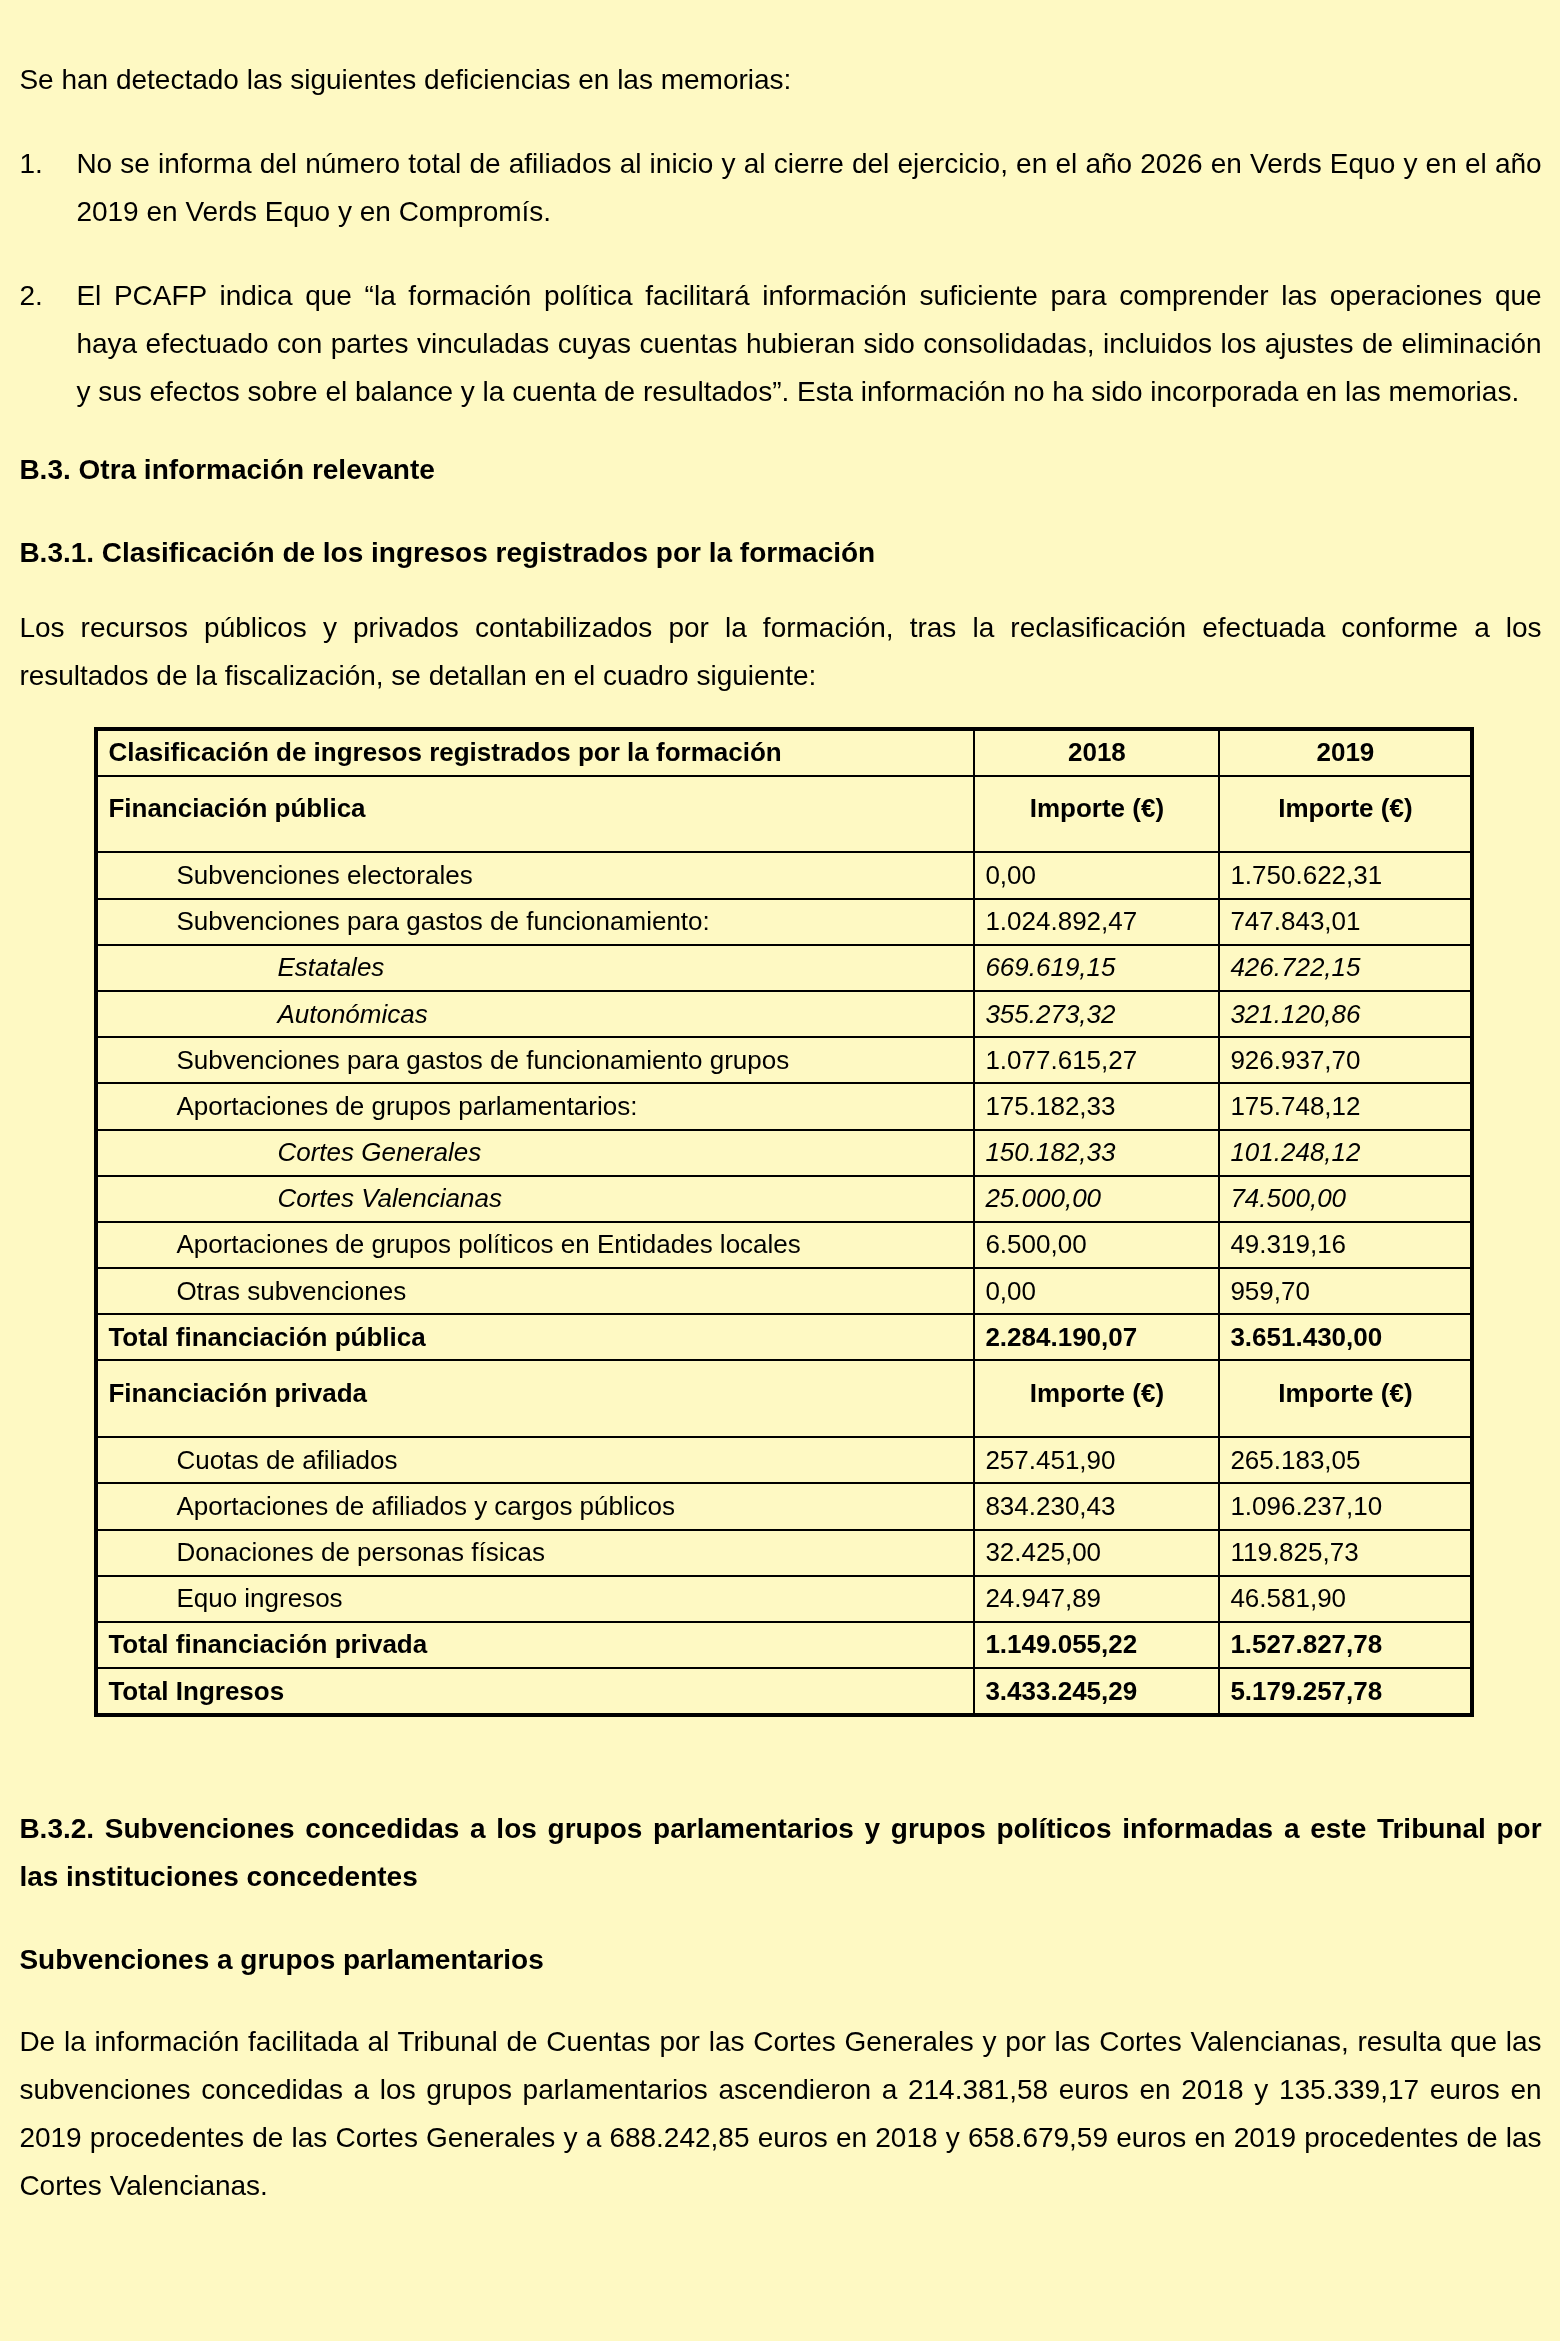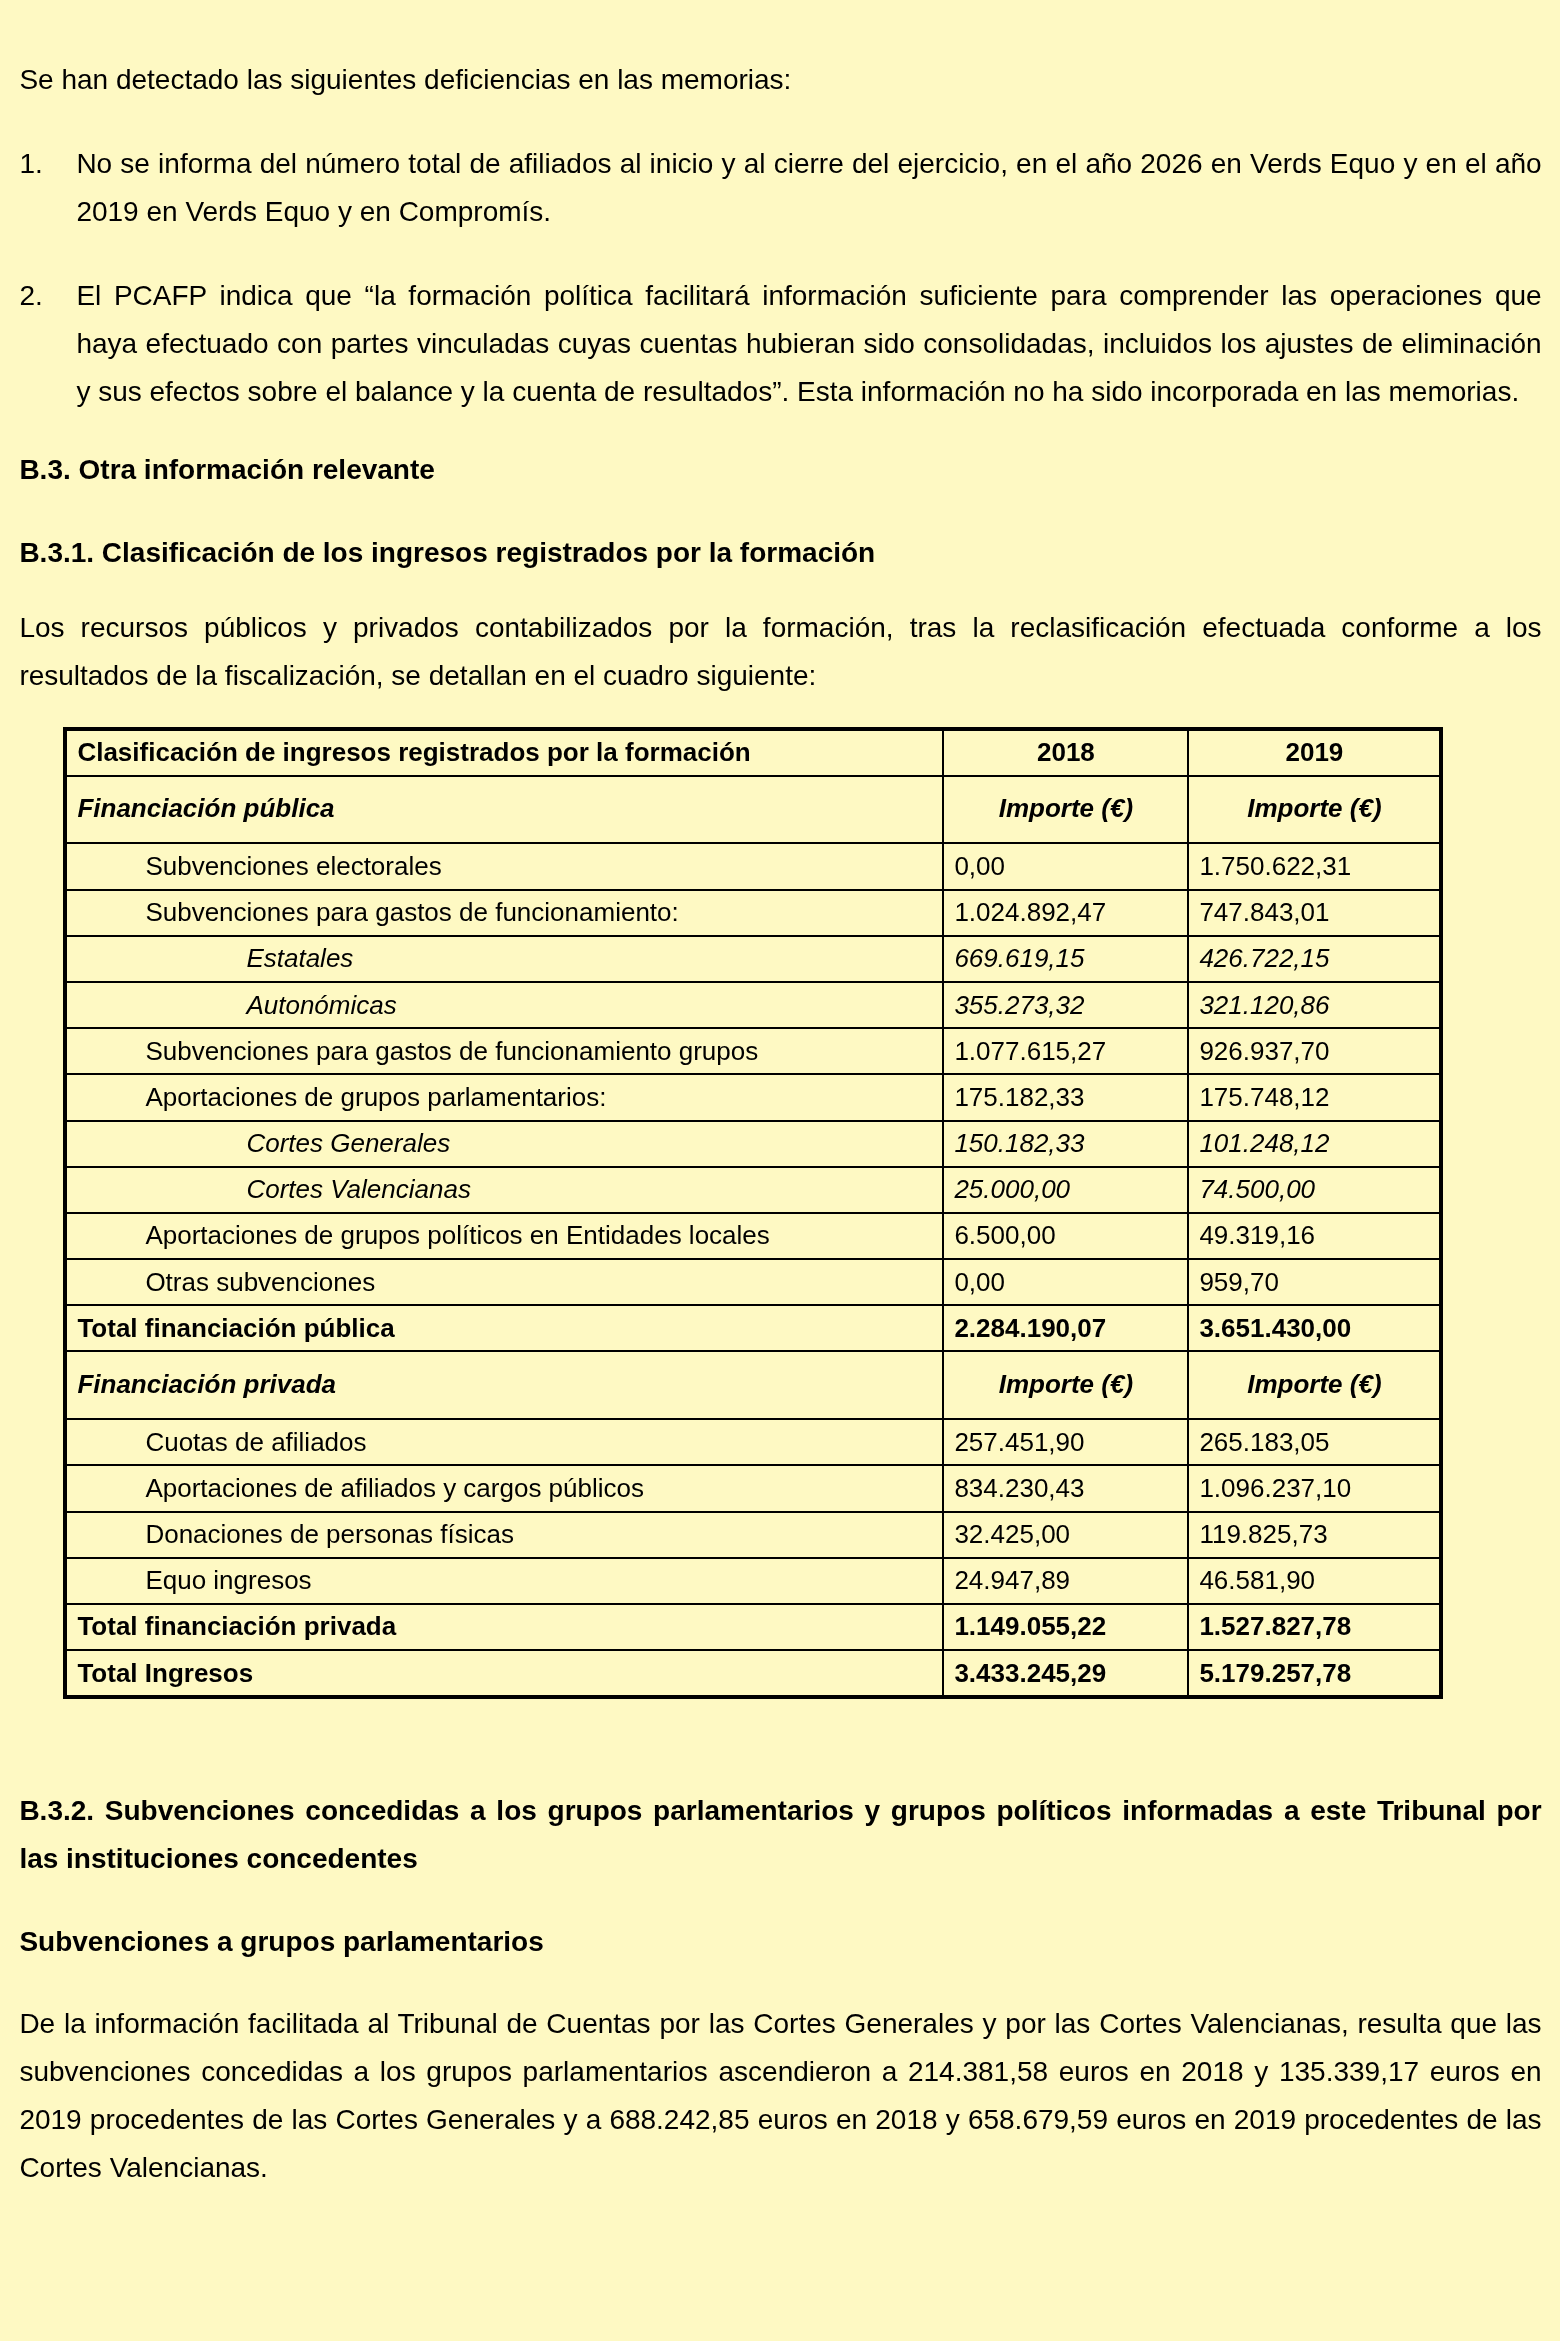--- a/index.html
+++ b/index.html
@@ -47,36 +47,36 @@
   .olist-text {
     flex:1 1 auto;
     font-size:28px;
     line-height:48px;
     text-align:justify;
   }
   table.ingresos {
     border-collapse:collapse;
     table-layout:fixed;
     width:1376px;
-    margin-left:44px;
+    margin-left:75px;
     border:4.2px solid #000;
   }
   table.ingresos td {
     border:2.5px solid #000;
     font-size:26px;
     line-height:29px;
     padding:7.6px 10px;
     overflow:hidden;
     white-space:nowrap;
   }
   .c-label { text-align:left; }
   .c-val   { text-align:left; }
   tr.head td, tr.section td { font-weight:bold; }
   tr.head .c-val, tr.section .c-val { text-align:center; }
-  tr.section td { padding-top:17.7px; padding-bottom:19px;font-style:italic; }
+  tr.section td { padding-top:17.7px; padding-bottom:28px; }
   tr.item .c-label    { padding-left:78px; }
   tr.subitem .c-label { padding-left:179px; }
   tr.subitem td { font-style:italic; }
   tr.total td { font-weight:bold; }
 </style>
 </head>
 <body>
 
 <div class="page">
 

